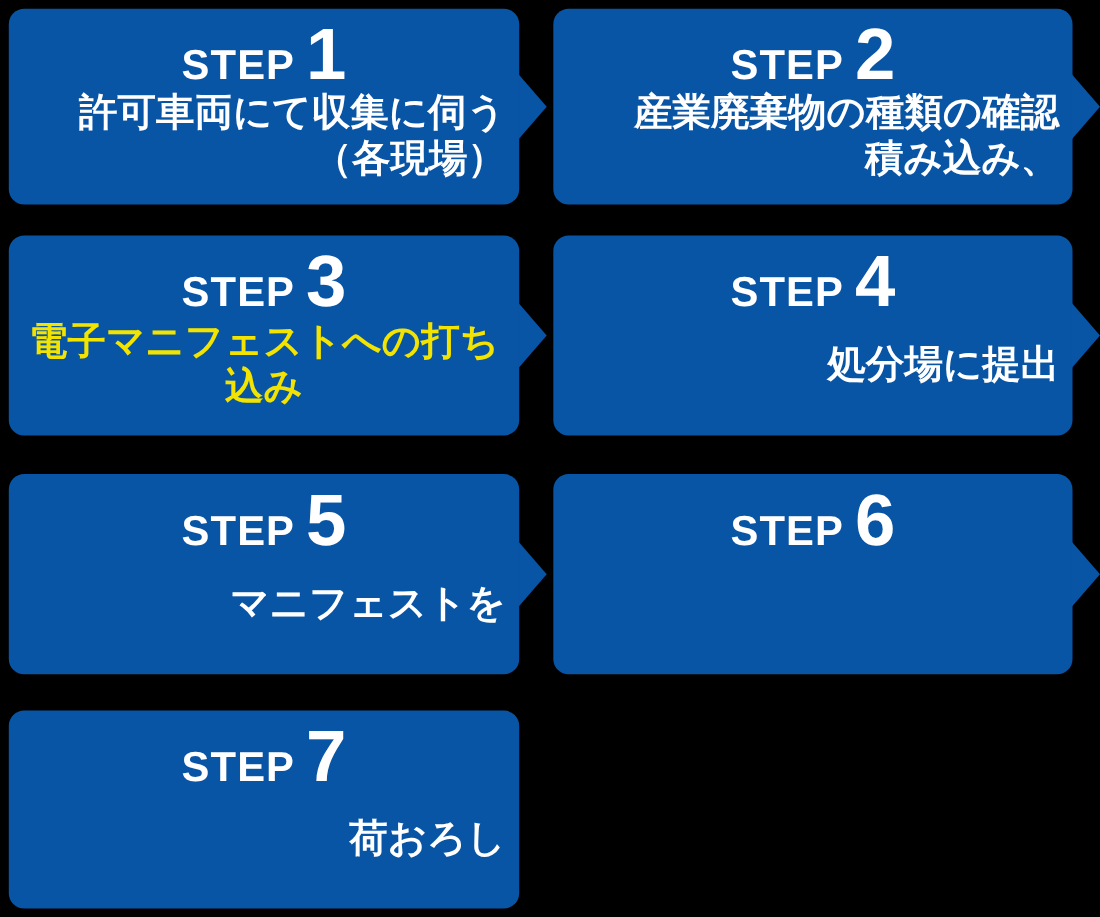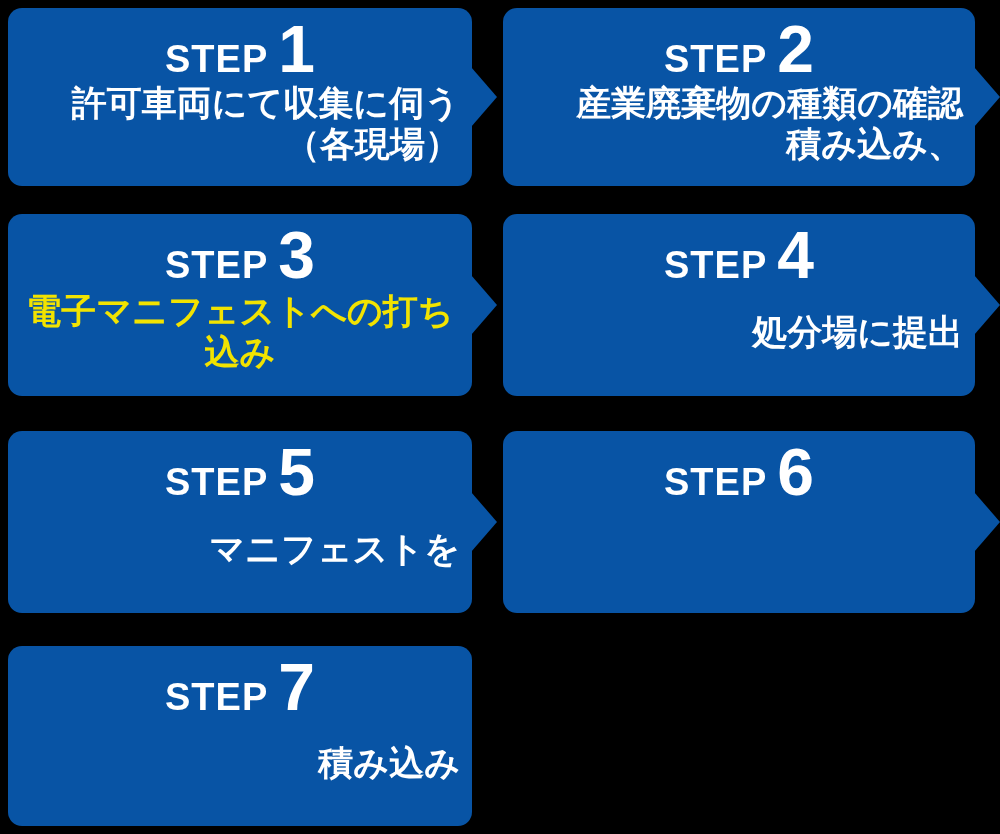--- a/index.html
+++ b/index.html
@@ -147,17 +147,17 @@
     </div>
     <div class="arrow"></div>
   </div>
 
   <div class="step-box col-l row-4">
     <div class="step-header">
       <span class="step-label">STEP</span>
       <span class="step-number">7</span>
     </div>
     <div class="step-body">
-      <div>積み込み</div>
+      <div>荷おろし</div>
     </div>
   </div>
 
 </div>
 
 </body></html>

